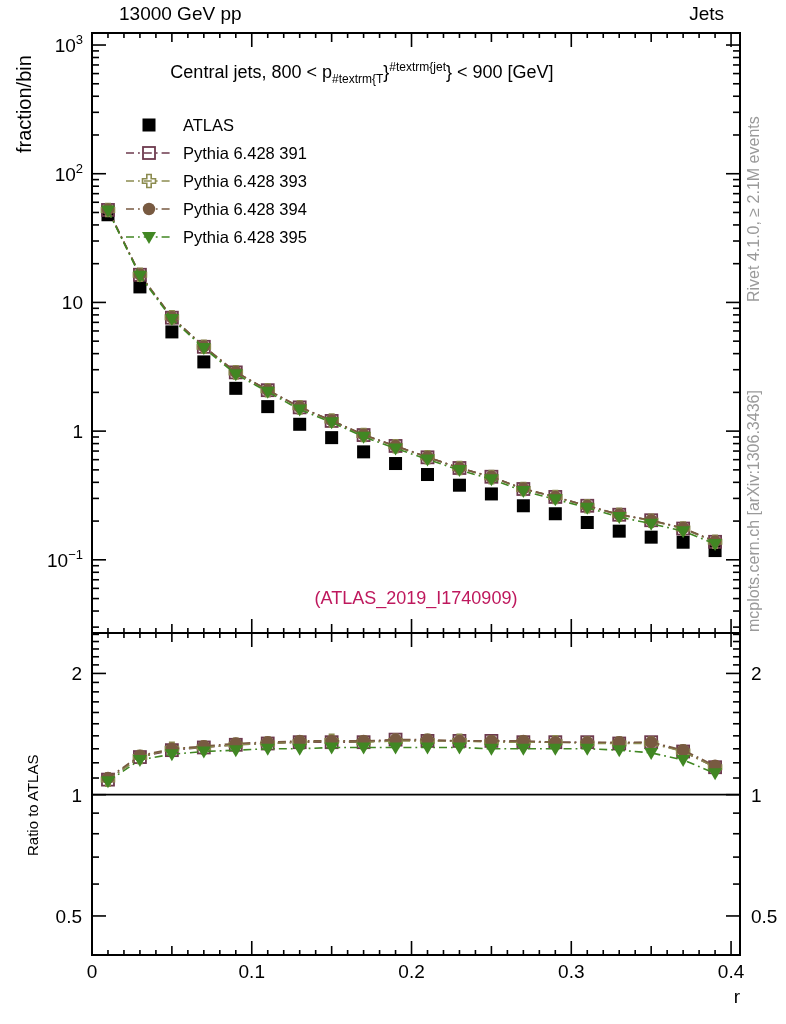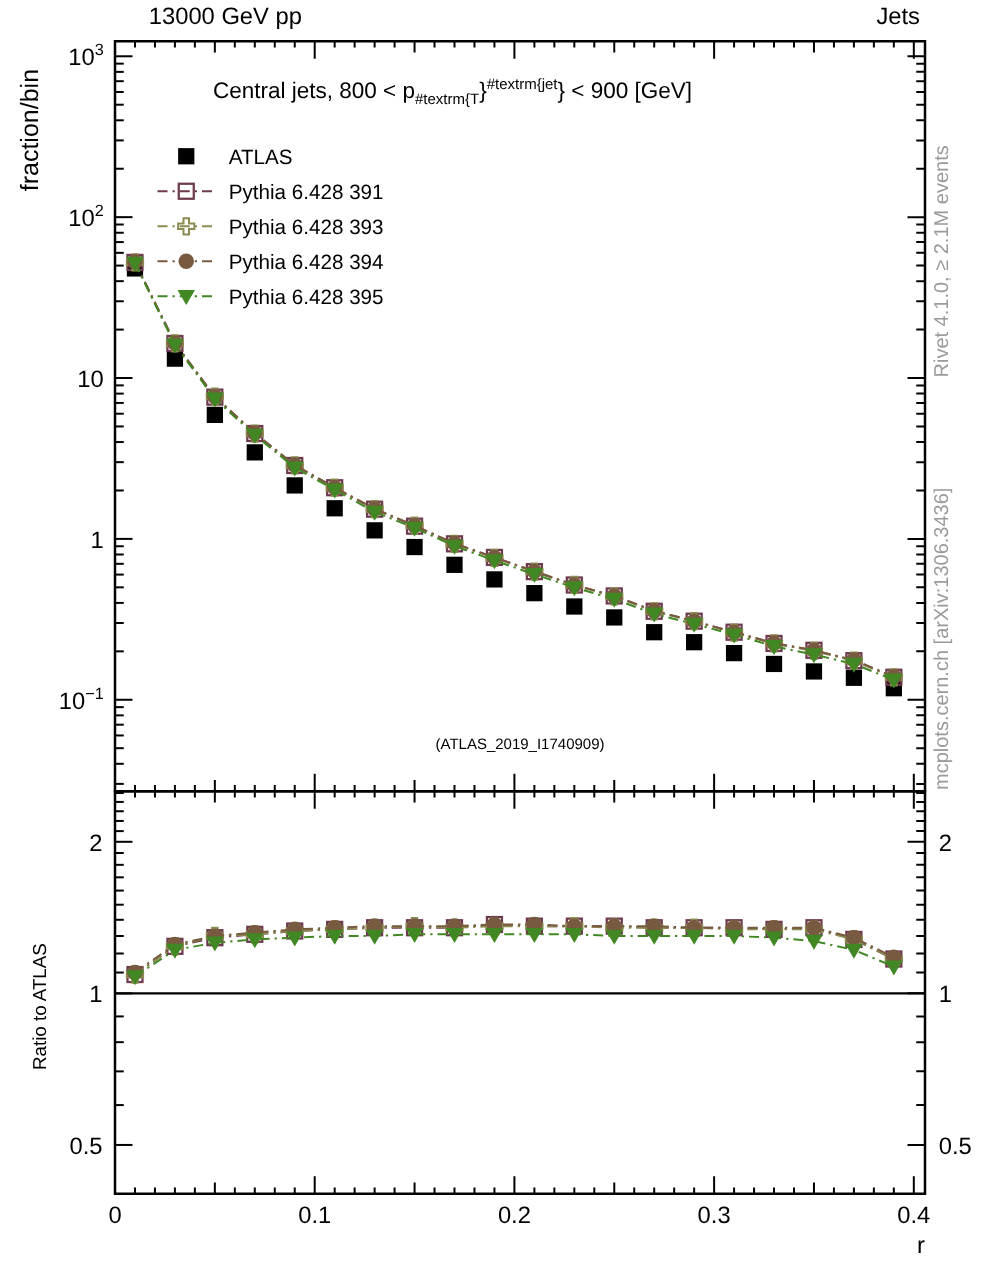--- a/index.html
+++ b/index.html
@@ -7,21 +7,21 @@
   #chart-svg{position:absolute;left:0;top:0;}
   .abs{position:absolute;white-space:nowrap;}
   .hdr{font-size:19px;margin-left:20px;}
   .ptitle{left:92px;top:60px;width:540px;text-align:center;font-size:18px;}
   .ptitle .scr{font-size:12px;}
   .ptitle sub{vertical-align:-5px;}
   .ptitle sup{vertical-align:7px;}
   .vtext{transform-origin:0 0;transform:rotate(-90deg);color:#9a9a9a;font-size:16px;}
   .ylab-main{transform-origin:0 0;transform:rotate(-90deg);font-size:20px;}
   .ylab-ratio{transform-origin:0 0;transform:rotate(-90deg);font-size:15px;}
-  .wmark{left:92px;top:588px;width:648px;text-align:center;color:#000000;font-size:12px;}
+  .wmark{left:92px;top:588px;width:648px;text-align:center;color:#be185d;font-size:18px;}
   .xlab{left:92px;top:986px;width:648px;text-align:right;font-size:19px;}
 </style>
 </head>
 <body>
 
 <svg id="chart-svg" width="786" height="1024">
     <g>
       <rect x="92" y="33" width="648" height="600" fill="none" stroke="#000" stroke-width="2"></rect>
       <rect x="92" y="633" width="648" height="322" fill="none" stroke="#000" stroke-width="2"></rect>
     </g>
@@ -582,21 +582,21 @@
         <line x1="126" y1="237" x2="172" y2="237" stroke="#418723" stroke-width="1.6" stroke-dasharray="8 4 1.8 4"></line>
         <g>
           <path d="M142 232L156 232L149 244Z" fill="#418723"></path>
         </g>
         <text x="183" y="243" font-size="16.5" text-anchor="start" font-family="&quot;Liberation Sans&quot;, sans-serif" fill="#000">Pythia 6.428 395</text>
       </g>
     </g>
   </svg>
 
 <div class="abs hdr" style="left:99px;top:3px;">13000 GeV pp</div>
-<div class="abs hdr" style="right:50px;top:3px;">Jets</div>
+<div class="abs hdr" style="right:62px;top:3px;">Jets</div>
 
 <div class="abs ptitle"><span>Central jets, 800 &lt; p</span><sub class="scr">#textrm{T</sub><span>}</span><sup class="scr">#textrm{jet</sup><span>} &lt; 900 [GeV]</span></div>
 
 <div class="abs wmark">(ATLAS_2019_I1740909)</div>
 
 <div class="abs ylab-main" style="left:13px;top:153px;">fraction/bin</div>
 <div class="abs ylab-ratio" style="left:24px;top:856px;">Ratio to ATLAS</div>
 <div class="abs xlab">r</div>
 
 <div class="abs vtext" style="left:745px;top:302px;">Rivet 4.1.0, ≥ 2.1M events</div>

